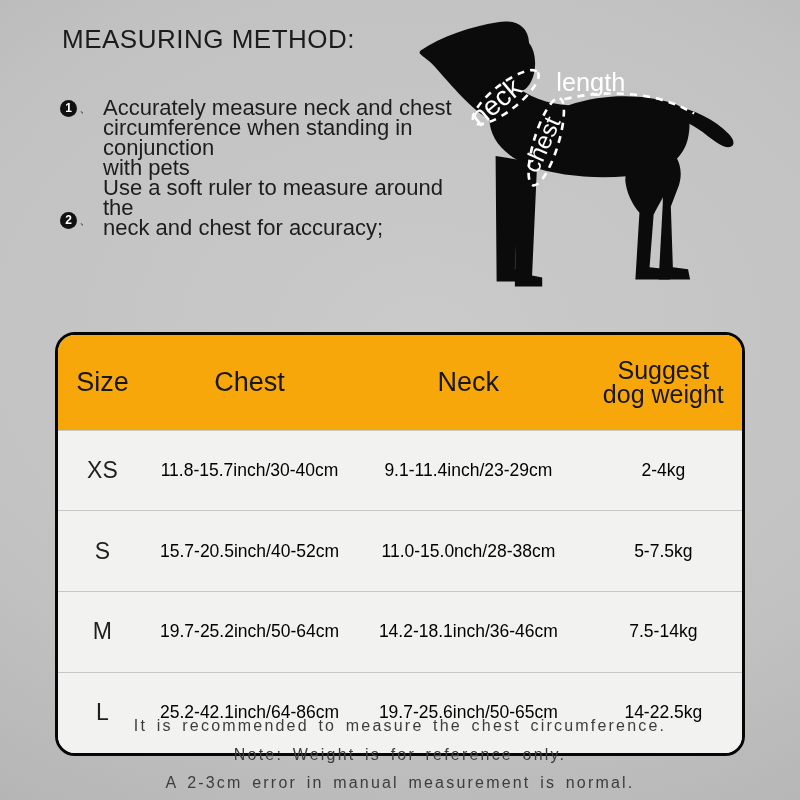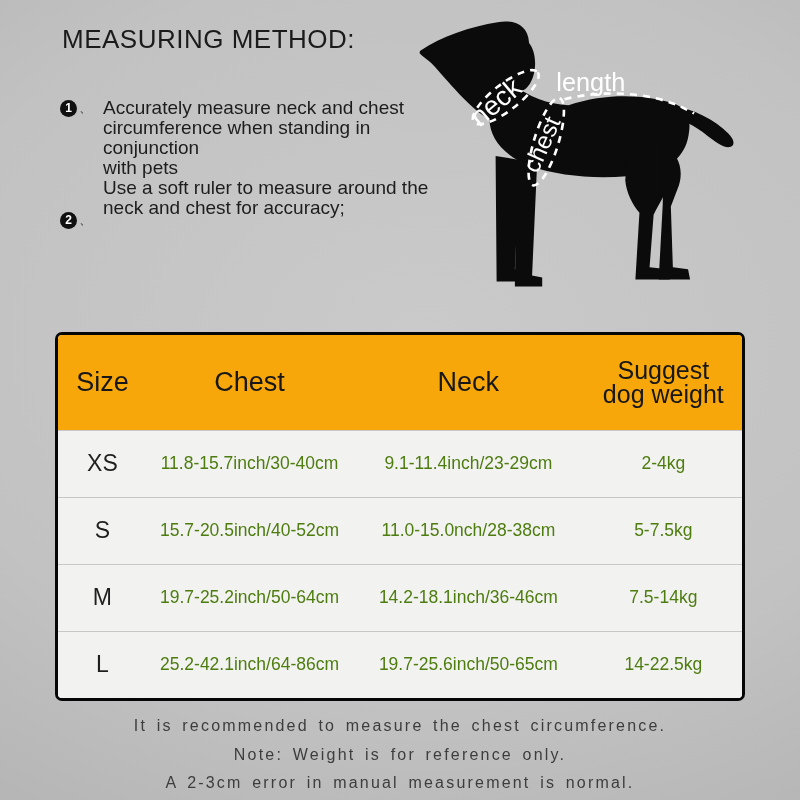--- a/index.html
+++ b/index.html
@@ -25,50 +25,50 @@
   .instr-1 { left: 60px; top: 98px; width: 400px; }
   .instr-2 { left: 60px; top: 210px; width: 420px; }
   .badge-wrap { display: flex; align-items: center; flex: 0 0 auto; margin-top: 1px; }
   .num-badge {
     display: inline-flex; align-items: center; justify-content: center;
     width: 17px; height: 17px; border-radius: 50%;
     background: #101010; color: #fff; font-size: 12px; font-weight: bold;
   }
   .num-sep { font-size: 13px; color: #2a2a2a; margin-left: 2px; }
   .instr-text {
-    margin-left: 11px; font-size: 19px; line-height: 20px;
+    margin-left: 11px; font-size: 22px; line-height: 20px;
     color: #1d1d1d; white-space: pre-line;
   }
 
   
   .dog-wrap { position: absolute; left: 410px; top: 6px; width: 390px; height: 314px; }
   .dog-wrap svg { width: 100%; height: 100%; display: block; }
   .diag-label { fill: #ffffff; font-family: "Liberation Sans", sans-serif; }
 
   
   .size-card {
-    position: absolute; left: 55px; top: 332px; width: 690px; height: 369px;
-    border: 3px solid #060606; border-radius: 7px; overflow: hidden;
+    position: absolute; left: 55px; top: 332px; width: 690px; height: 424px;
+    border: 3px solid #060606; border-radius: 20px; overflow: hidden;
     background: #f2f2f0;
   }
   .size-table { width: 100%; height: 100%; border-collapse: collapse; table-layout: fixed; }
   .size-table col.c-size   { width: 13%; }
   .size-table col.c-chest  { width: 30%; }
   .size-table col.c-neck   { width: 34%; }
   .size-table col.c-weight { width: 23%; }
   .size-table thead th {
     background: #f8a70b; height: 95px; vertical-align: middle; text-align: center;
     font-weight: 400; color: #171717;
   }
   .th-big { font-size: 27px; }
   .th-small { font-size: 25px; line-height: 24px; display: inline-block; max-width: 125px; }
   .size-table tbody td {
     text-align: center; vertical-align: middle;
     background: #f2f2f0; border-top: 1px solid #c7c7c7;
-    font-size: 17.5px; color: #4d7c0f;
+    font-size: 17.5px; color: #000000;
   }
   .size-table tbody tr { height: 67px; }
   .size-table tbody td.cell-size { font-size: 23px; color: #1f1f1f; margin-top: 48px; }
 
   
   .notes {
     position: absolute; left: 0; top: 712px; width: 800px;
     text-align: center; color: #3d3d3d;
   }
   .notes .note-line {

